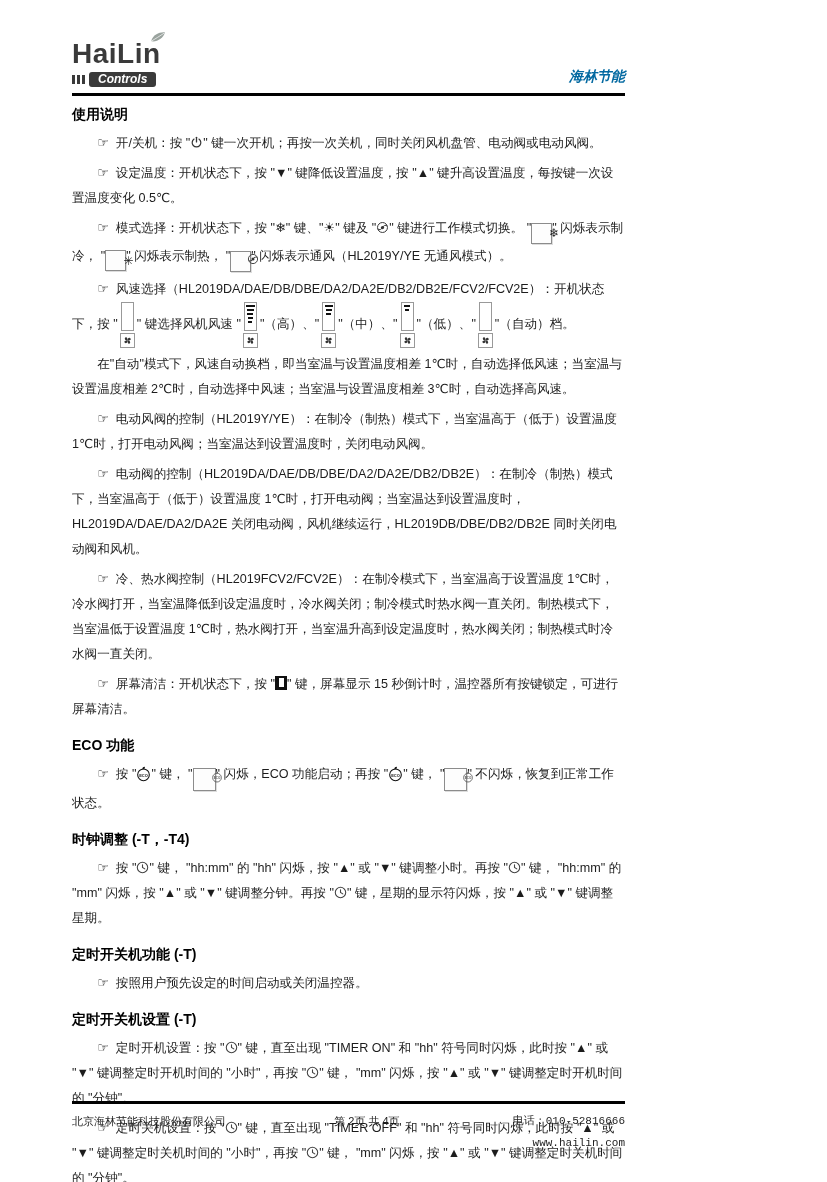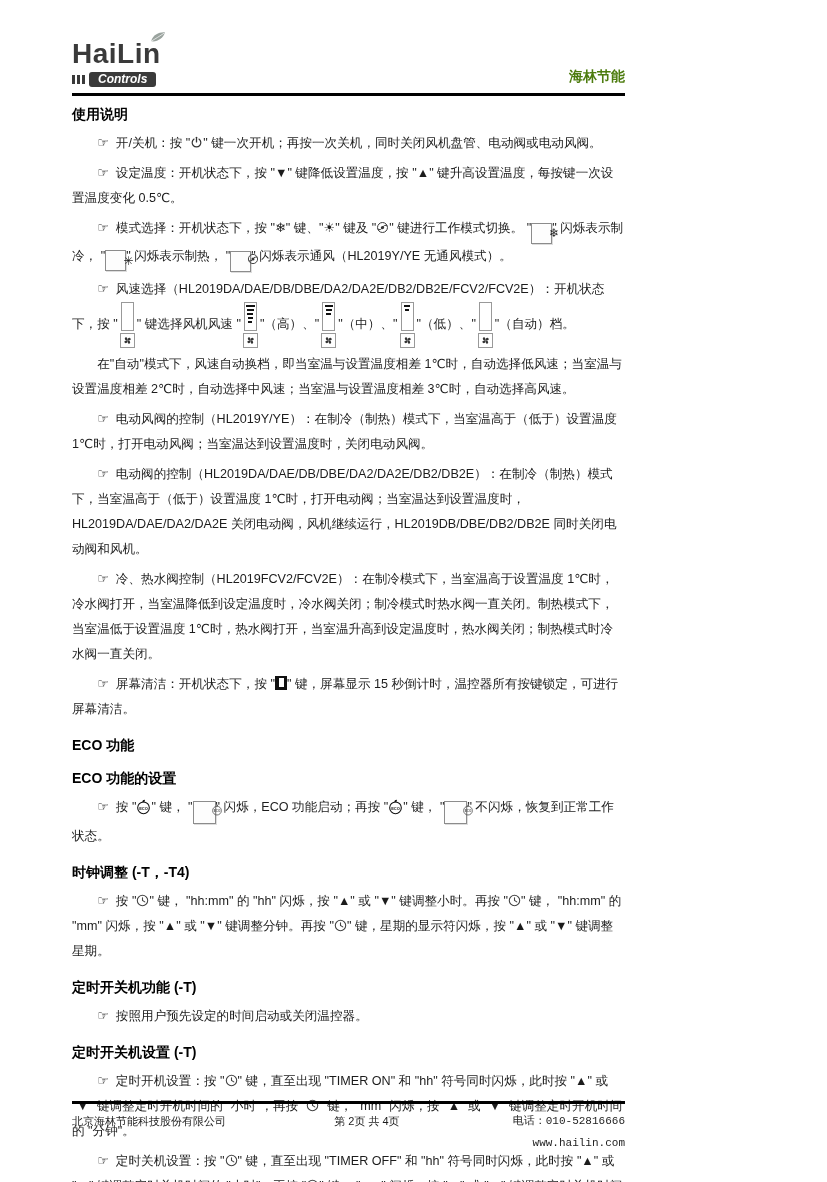--- a/index.html
+++ b/index.html
@@ -11,21 +11,21 @@
   
   header{display:flex;justify-content:space-between;align-items:flex-end;}
   .logo-top{position:relative;display:inline-block;line-height:1;}
   .logo-text{font-size:28px;font-weight:800;color:#3a3a3a;letter-spacing:.5px;}
   .leaf{position:absolute;top:-9px;right:-6px;}
   .leaf svg{width:18px;height:12px;display:block;}
   .logo-bottom{display:flex;align-items:center;margin-top:2px;}
   .bars i{display:inline-block;width:3px;height:9px;background:#3a3a3a;margin-right:2px;}
   .controls-badge{background:#3a3a3a;color:#fff;font-style:italic;font-weight:bold;
     font-size:12px;padding:1px 9px;border-radius:3px;line-height:13px;margin-left:2px;}
-  .tagline{font-weight:bold;font-size:14px;padding-bottom:2px;color:#4d7c0f;}
+  .tagline{font-weight:bold;font-style:italic;font-size:14px;padding-bottom:2px;color:#0369a1;}
   .rule{height:3px;background:#000;margin-top:5px;}
   
   main h2{font-size:14px;margin:15px 0 6px;color:#000;font-weight:bold;}
   main h2:first-child{margin-top:10px;}
   main p{margin:4px 0;font-size:12.6px;line-height:25px;text-indent:2em;}
   .bullet{font-size:13px;margin-right:7px;}
   
   .glyph{font-size:13px;line-height:1;}
   .isvg svg{width:13px;height:13px;vertical-align:-2px;}
   .box{display:inline-flex;align-items:center;justify-content:center;width:19px;height:19px;
@@ -172,21 +172,20 @@
               </g>
             </svg>
           </span>
         </span>"（自动）档。</p>
       <p>在"自动"模式下，风速自动换档，即当室温与设置温度相差 1℃时，自动选择低风速；当室温与设置温度相差 2℃时，自动选择中风速；当室温与设置温度相差 3℃时，自动选择高风速。</p>
       <p><span class="bullet">☞</span>电动风阀的控制（HL2019Y/YE）：在制冷（制热）模式下，当室温高于（低于）设置温度 1℃时，打开电动风阀；当室温达到设置温度时，关闭电动风阀。</p>
       <p><span class="bullet">☞</span>电动阀的控制（HL2019DA/DAE/DB/DBE/DA2/DA2E/DB2/DB2E）：在制冷（制热）模式下，当室温高于（低于）设置温度 1℃时，打开电动阀；当室温达到设置温度时，HL2019DA/DAE/DA2/DA2E 关闭电动阀，风机继续运行，HL2019DB/DBE/DB2/DB2E 同时关闭电动阀和风机。</p>
       <p><span class="bullet">☞</span>冷、热水阀控制（HL2019FCV2/FCV2E）：在制冷模式下，当室温高于设置温度 1℃时，冷水阀打开，当室温降低到设定温度时，冷水阀关闭；制冷模式时热水阀一直关闭。制热模式下，当室温低于设置温度 1℃时，热水阀打开，当室温升高到设定温度时，热水阀关闭；制热模式时冷水阀一直关闭。</p>
       <p><span class="bullet">☞</span>屏幕清洁：开机状态下，按 "<span class="clean"></span>" 键，屏幕显示 15 秒倒计时，温控器所有按键锁定，可进行屏幕清洁。</p>
       <h2>ECO 功能</h2>
-      <h2>ECO 功能的设置</h2>
       <p><span class="bullet">☞</span>按 "<span class="isvg eco"><svg viewBox="0 0 26 28">
             <path d="M11 5.4C11.2 2.8 13.2 1.1 15.4 1.6 15.8 3.9 14.1 5.8 11.6 5.8Z" fill="#111"></path>
             <circle cx="13" cy="15.5" r="10.2" fill="none" stroke="#111" stroke-width="1.9"></circle>
             <text x="13" y="18.5" font-size="7" font-weight="bold" text-anchor="middle" fill="#111">ECO</text>
           </svg></span>" 键， "<span class="box ecobox">
           <span class="isvg eco"><svg viewBox="0 0 26 28">
               <path d="M11 5.4C11.2 2.8 13.2 1.1 15.4 1.6 15.8 3.9 14.1 5.8 11.6 5.8Z" fill="#555"></path>
               <circle cx="13" cy="15.5" r="10.2" fill="none" stroke="#555" stroke-width="1.9"></circle>
               <text x="13" y="18.5" font-size="7" font-weight="bold" text-anchor="middle" fill="#555">ECO</text>
             </svg></span>

